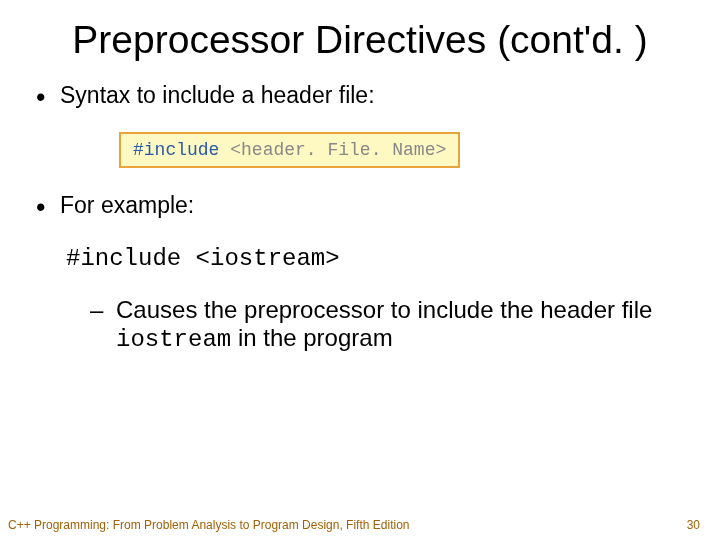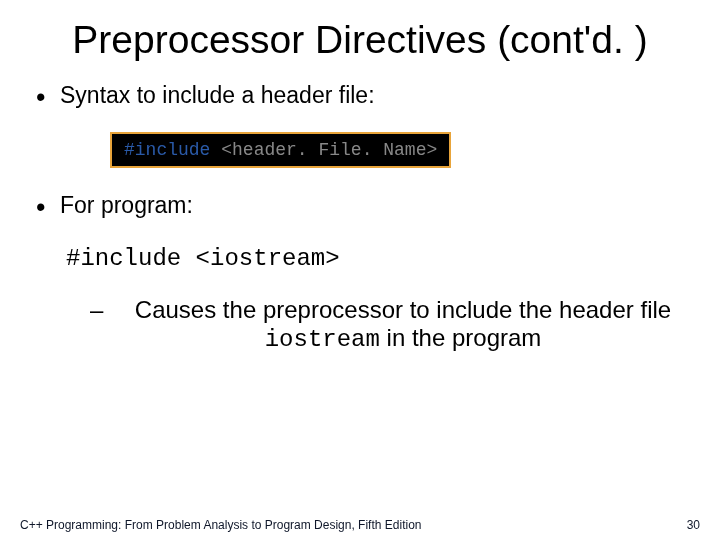--- a/index.html
+++ b/index.html
@@ -40,62 +40,62 @@
     left: 6px;
     top: 0;
     font-size: 27px;
   }
   .codebox-wrap {
     margin: 24px 0 24px 80px;
   }
   .codebox {
     display: inline-block;
     border: 2px solid #e8a43a;
-    background: #000000;
+    background: #fef9c3;
     padding: 6px 12px;
     font-family: 'Courier New', Courier, monospace;
     font-size: 18px;
     color: #3a3a3a;
+    margin-left: 9px;
   }
   .codebox .kw {
     color: #2a5aa8;
   }
   .codebox .arg {
     color: #888;
   }
   .example-code {
     font-family: 'Courier New', Courier, monospace;
     font-size: 24px;
     margin: 26px 0 24px 36px;
   }
   .bullet-l2 {
     font-size: 24px;
     margin: 8px 0 0 0;
     padding-left: 86px;
     position: relative;
     line-height: 1.18;
     max-width: 640px;
-    text-align: center;
   }
   .bullet-l2::before {
     content: "–";
     position: absolute;
     left: 60px;
     top: 0;
   }
   .mono-inline {
     font-family: 'Courier New', Courier, monospace;
   }
   .footer {
     position: absolute;
     bottom: 8px;
-    left: 20px;
+    left: 8px;
     right: 20px;
     font-size: 12px;
-    color: #0f172a;
+    color: #a16207;
   }
   .footer .book {
     float: left;
   }
   .footer .page {
     float: right;
   }
 </style>
 </head>
 <body>
@@ -106,21 +106,21 @@
 
   <div class="bullet-l1">Syntax to include a header file:</div>
 
   <div class="codebox-wrap">
     <span class="codebox">
       <span class="kw">#include</span>
       <span class="arg">&lt;header. File. Name&gt;</span>
     </span>
   </div>
 
-  <div class="bullet-l1">For program:</div>
+  <div class="bullet-l1">For example:</div>
 
   <div class="example-code">#include &lt;iostream&gt;</div>
 
   <div class="bullet-l2">
     <span>Causes the preprocessor to include the header file </span><span class="mono-inline">iostream</span><span> in the program</span>
   </div>
 
   <div class="footer">
     <span class="book">C++ Programming: From Problem Analysis to Program Design, Fifth Edition</span>
     <span class="page">30</span>

